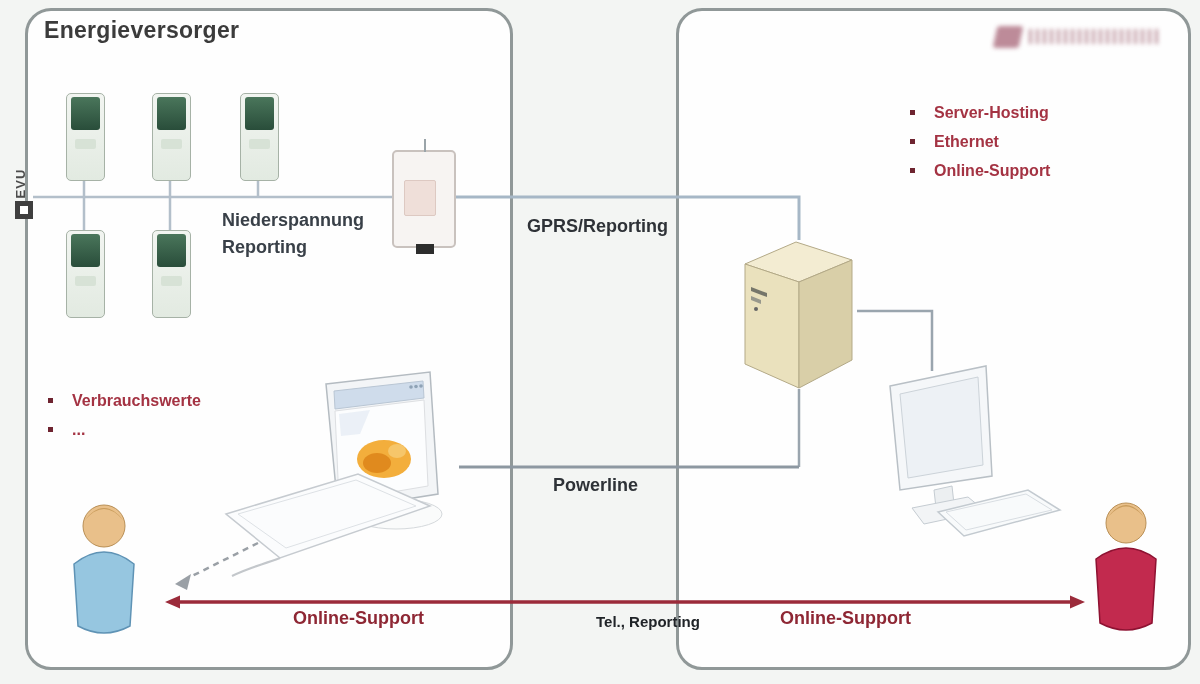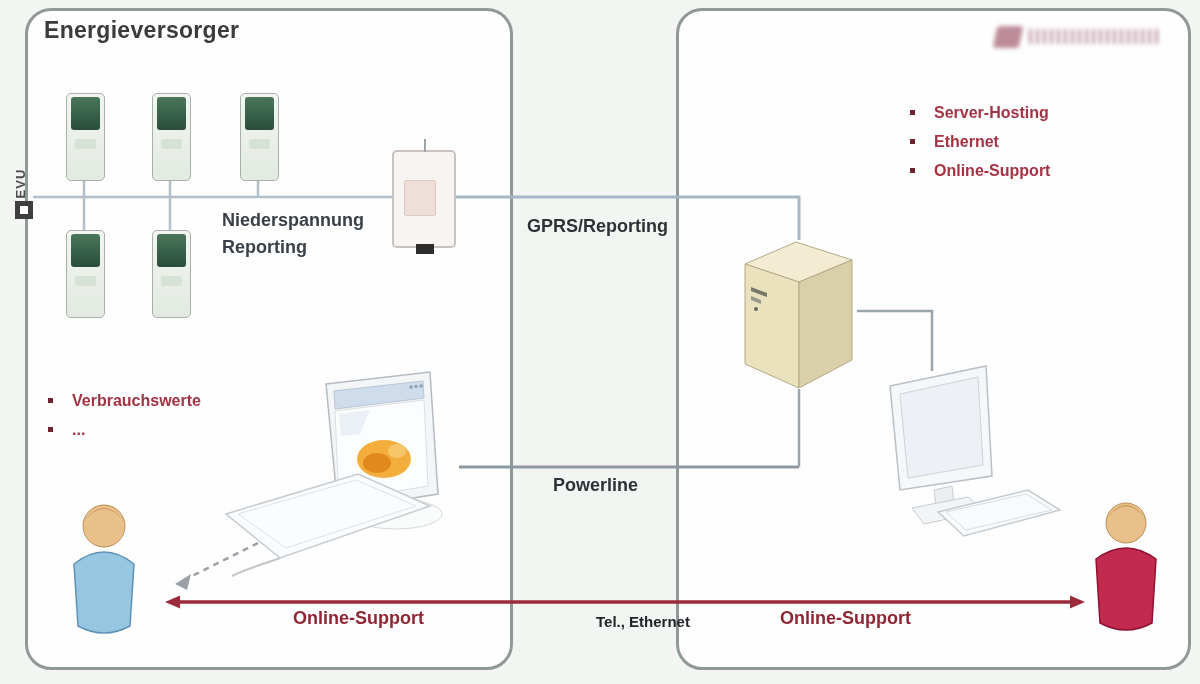--- a/index.html
+++ b/index.html
@@ -170,21 +170,21 @@
   <div class="lbl t-title">Energieversorger</div>
   <div class="evu">EVU</div>
   <div class="evu-node"></div>
   <div class="lbl t-bus">
     <span>Niederspannung</span><br>
     <span>Reporting</span>
   </div>
   <div class="lbl t-gprs">GPRS/Reporting</div>
   <div class="lbl t-eth">Powerline</div>
   <div class="lbl t-onl-l">Online-Support</div>
-  <div class="lbl t-tel">Tel., Ethernet</div>
+  <div class="lbl t-tel">Tel., Reporting</div>
   <div class="lbl t-onl-r">Online-Support</div>
 
   <ul class="bullets bullets-left">
     <li>Verbrauchswerte</li>
     <li>...</li>
   </ul>
   <ul class="bullets bullets-right">
     <li>Server-Hosting</li>
     <li>Ethernet</li>
     <li>Online-Support</li>

